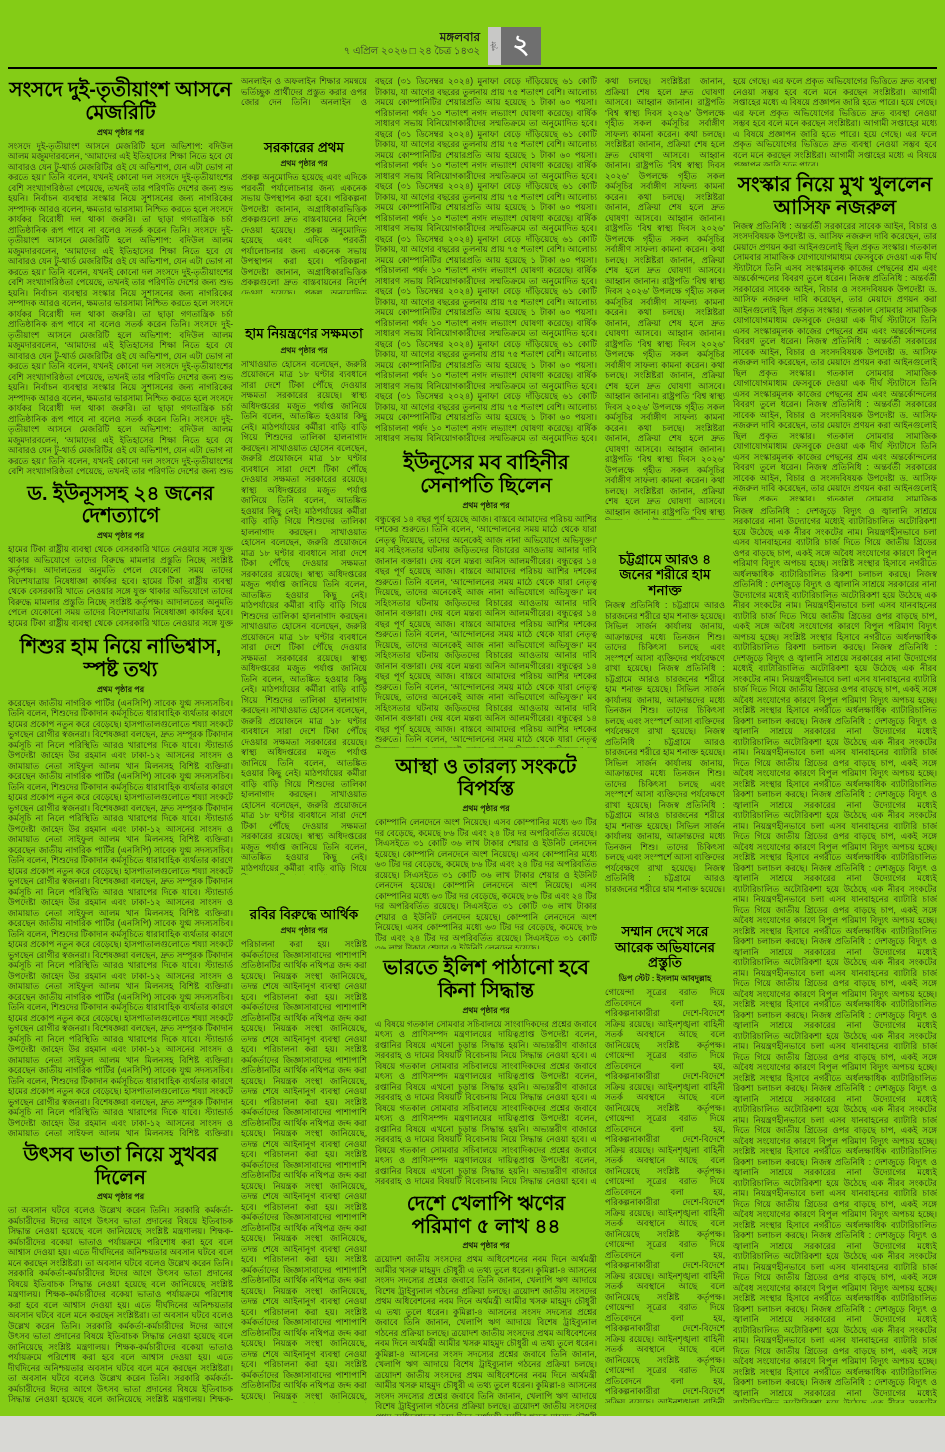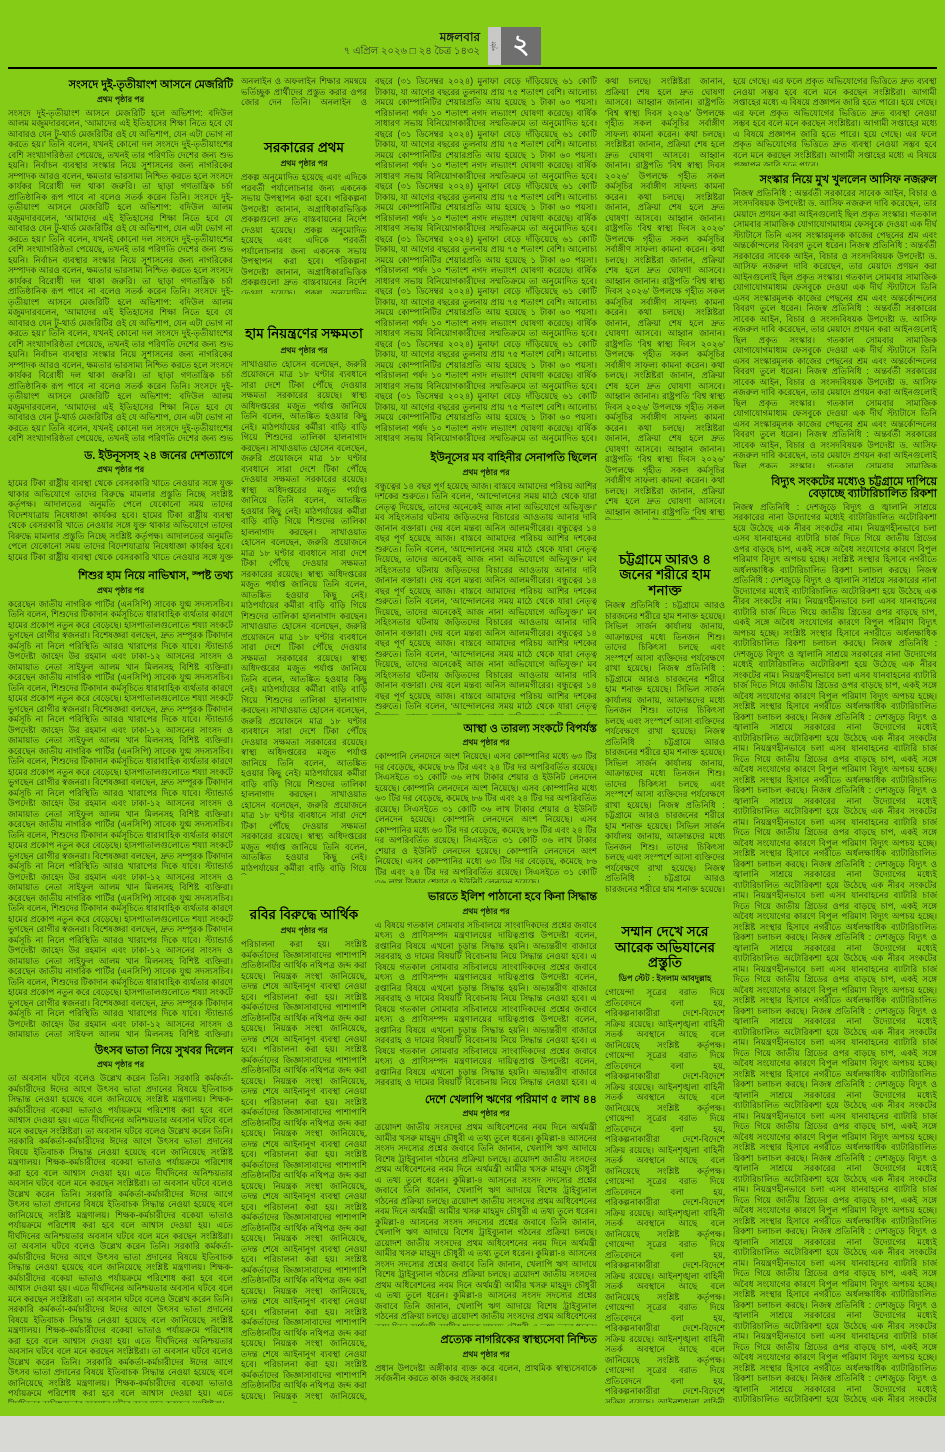--- a/index.html
+++ b/index.html
@@ -18,21 +18,21 @@
         display:flex;align-items:center;justify-content:center;}
   .sectiontitle{position:absolute;left:545px;top:26px;font-size:27px;font-weight:bold;color:#111;letter-spacing:.5px;}
   .brand{position:absolute;right:0;top:18px;text-align:right;line-height:1;}
   .brand .tagline{font-size:6.5px;color:#222;margin-bottom:1px;}
   .brand .name{font-size:30px;font-weight:bold;color:#050505;letter-spacing:.5px;}
 
   
   .band{position:absolute;top:76px;bottom:8px;display:flex;flex-direction:column;}
   section{margin:0 0 5px 0;}
   .hl{font-weight:bold;text-align:center;line-height:1.14;margin:2px 0 2px;color:#000;}
-  .hl-lg{font-size:11px;text-align:right;}
+  .hl-lg{font-size:20px;}
   .hl-md{font-size:13.5px;margin-top:27px;}
   .cont,.byline{font-size:8px;font-weight:bold;text-align:center;margin:0 0 2px;color:#111;}
   .bodytxt{font-size:8.5px;line-height:10.5px;text-align:justify;overflow:hidden;color:#222;}
   .grow{flex:1 1 auto;min-height:0;}
   .growsec{flex:1 1 auto;min-height:0;display:flex;flex-direction:column;}
 </style>
 </head>
 <body>
 
 <div class="page">
@@ -140,18 +140,17 @@
 
   <div class="band" style="left:733px;width:204px;">
     <section>
       <div class="bodytxt" style="height:90px">হয়ে গেছে। এর ফলে প্রকৃত অভিযোগের ভিত্তিতে দ্রুত ব্যবস্থা নেওয়া সম্ভব হবে বলে মনে করছেন সংশ্লিষ্টরা। আগামী সপ্তাহের মধ্যে এ বিষয়ে প্রজ্ঞাপন জারি হতে পারে। হয়ে গেছে। এর ফলে প্রকৃত অভিযোগের ভিত্তিতে দ্রুত ব্যবস্থা নেওয়া সম্ভব হবে বলে মনে করছেন সংশ্লিষ্টরা। আগামী সপ্তাহের মধ্যে এ বিষয়ে প্রজ্ঞাপন জারি হতে পারে। হয়ে গেছে। এর ফলে প্রকৃত অভিযোগের ভিত্তিতে দ্রুত ব্যবস্থা নেওয়া সম্ভব হবে বলে মনে করছেন সংশ্লিষ্টরা। আগামী সপ্তাহের মধ্যে এ বিষয়ে প্রজ্ঞাপন জারি হতে পারে।</div>
     </section>
     <section>
       <h2 class="hl hl-lg">সংস্কার নিয়ে মুখ খুললেন আসিফ নজরুল</h2>
       <div class="bodytxt" style="height:280px">নিজস্ব প্রতিনিধি : অন্তর্বর্তী সরকারের সাবেক আইন, বিচার ও সংসদবিষয়ক উপদেষ্টা ড. আসিফ নজরুল দাবি করেছেন, তার মেয়াদে প্রণয়ন করা আইনগুলোই ছিল প্রকৃত সংস্কার। গতকাল সোমবার সামাজিক যোগাযোগমাধ্যম ফেসবুকে দেওয়া এক দীর্ঘ স্ট্যাটাসে তিনি এসব সংস্কারমূলক কাজের পেছনের শ্রম এবং অন্তর্কোন্দলের বিবরণ তুলে ধরেন। নিজস্ব প্রতিনিধি : অন্তর্বর্তী সরকারের সাবেক আইন, বিচার ও সংসদবিষয়ক উপদেষ্টা ড. আসিফ নজরুল দাবি করেছেন, তার মেয়াদে প্রণয়ন করা আইনগুলোই ছিল প্রকৃত সংস্কার। গতকাল সোমবার সামাজিক যোগাযোগমাধ্যম ফেসবুকে দেওয়া এক দীর্ঘ স্ট্যাটাসে তিনি এসব সংস্কারমূলক কাজের পেছনের শ্রম এবং অন্তর্কোন্দলের বিবরণ তুলে ধরেন। নিজস্ব প্রতিনিধি : অন্তর্বর্তী সরকারের সাবেক আইন, বিচার ও সংসদবিষয়ক উপদেষ্টা ড. আসিফ নজরুল দাবি করেছেন, তার মেয়াদে প্রণয়ন করা আইনগুলোই ছিল প্রকৃত সংস্কার। গতকাল সোমবার সামাজিক যোগাযোগমাধ্যম ফেসবুকে দেওয়া এক দীর্ঘ স্ট্যাটাসে তিনি এসব সংস্কারমূলক কাজের পেছনের শ্রম এবং অন্তর্কোন্দলের বিবরণ তুলে ধরেন। নিজস্ব প্রতিনিধি : অন্তর্বর্তী সরকারের সাবেক আইন, বিচার ও সংসদবিষয়ক উপদেষ্টা ড. আসিফ নজরুল দাবি করেছেন, তার মেয়াদে প্রণয়ন করা আইনগুলোই ছিল প্রকৃত সংস্কার। গতকাল সোমবার সামাজিক যোগাযোগমাধ্যম ফেসবুকে দেওয়া এক দীর্ঘ স্ট্যাটাসে তিনি এসব সংস্কারমূলক কাজের পেছনের শ্রম এবং অন্তর্কোন্দলের বিবরণ তুলে ধরেন। নিজস্ব প্রতিনিধি : অন্তর্বর্তী সরকারের সাবেক আইন, বিচার ও সংসদবিষয়ক উপদেষ্টা ড. আসিফ নজরুল দাবি করেছেন, তার মেয়াদে প্রণয়ন করা আইনগুলোই ছিল প্রকৃত সংস্কার। গতকাল সোমবার সামাজিক যোগাযোগমাধ্যম ফেসবুকে দেওয়া এক দীর্ঘ স্ট্যাটাসে তিনি এসব সংস্কারমূলক কাজের পেছনের শ্রম এবং অন্তর্কোন্দলের বিবরণ তুলে ধরেন।</div>
     </section>
     <section class="growsec">
-      <h2 class="hl hl-lg">বিদ্যুৎ সংকটের মধ্যেও চট্টগ্রামে দাপিয়ে বেড়াচ্ছে ব্যাটারিচালিত রিকশা</h2>
       <div class="bodytxt grow">নিজস্ব প্রতিনিধি : দেশজুড়ে বিদ্যুৎ ও জ্বালানি সাশ্রয়ে সরকারের নানা উদ্যোগের মধ্যেই ব্যাটারিচালিত অটোরিকশা হয়ে উঠেছে এক নীরব সংকটের নাম। নিয়ন্ত্রণহীনভাবে চলা এসব যানবাহনের ব্যাটারি চার্জ দিতে গিয়ে জাতীয় গ্রিডের ওপর বাড়ছে চাপ, একই সঙ্গে অবৈধ সংযোগের কারণে বিপুল পরিমাণ বিদ্যুৎ অপচয় হচ্ছে। সংশ্লিষ্ট সংস্থার হিসাবে নগরীতে অর্ধলক্ষাধিক ব্যাটারিচালিত রিকশা চলাচল করছে। নিজস্ব প্রতিনিধি : দেশজুড়ে বিদ্যুৎ ও জ্বালানি সাশ্রয়ে সরকারের নানা উদ্যোগের মধ্যেই ব্যাটারিচালিত অটোরিকশা হয়ে উঠেছে এক নীরব সংকটের নাম। নিয়ন্ত্রণহীনভাবে চলা এসব যানবাহনের ব্যাটারি চার্জ দিতে গিয়ে জাতীয় গ্রিডের ওপর বাড়ছে চাপ, একই সঙ্গে অবৈধ সংযোগের কারণে বিপুল পরিমাণ বিদ্যুৎ অপচয় হচ্ছে। সংশ্লিষ্ট সংস্থার হিসাবে নগরীতে অর্ধলক্ষাধিক ব্যাটারিচালিত রিকশা চলাচল করছে। নিজস্ব প্রতিনিধি : দেশজুড়ে বিদ্যুৎ ও জ্বালানি সাশ্রয়ে সরকারের নানা উদ্যোগের মধ্যেই ব্যাটারিচালিত অটোরিকশা হয়ে উঠেছে এক নীরব সংকটের নাম। নিয়ন্ত্রণহীনভাবে চলা এসব যানবাহনের ব্যাটারি চার্জ দিতে গিয়ে জাতীয় গ্রিডের ওপর বাড়ছে চাপ, একই সঙ্গে অবৈধ সংযোগের কারণে বিপুল পরিমাণ বিদ্যুৎ অপচয় হচ্ছে। সংশ্লিষ্ট সংস্থার হিসাবে নগরীতে অর্ধলক্ষাধিক ব্যাটারিচালিত রিকশা চলাচল করছে। নিজস্ব প্রতিনিধি : দেশজুড়ে বিদ্যুৎ ও জ্বালানি সাশ্রয়ে সরকারের নানা উদ্যোগের মধ্যেই ব্যাটারিচালিত অটোরিকশা হয়ে উঠেছে এক নীরব সংকটের নাম। নিয়ন্ত্রণহীনভাবে চলা এসব যানবাহনের ব্যাটারি চার্জ দিতে গিয়ে জাতীয় গ্রিডের ওপর বাড়ছে চাপ, একই সঙ্গে অবৈধ সংযোগের কারণে বিপুল পরিমাণ বিদ্যুৎ অপচয় হচ্ছে। সংশ্লিষ্ট সংস্থার হিসাবে নগরীতে অর্ধলক্ষাধিক ব্যাটারিচালিত রিকশা চলাচল করছে। নিজস্ব প্রতিনিধি : দেশজুড়ে বিদ্যুৎ ও জ্বালানি সাশ্রয়ে সরকারের নানা উদ্যোগের মধ্যেই ব্যাটারিচালিত অটোরিকশা হয়ে উঠেছে এক নীরব সংকটের নাম। নিয়ন্ত্রণহীনভাবে চলা এসব যানবাহনের ব্যাটারি চার্জ দিতে গিয়ে জাতীয় গ্রিডের ওপর বাড়ছে চাপ, একই সঙ্গে অবৈধ সংযোগের কারণে বিপুল পরিমাণ বিদ্যুৎ অপচয় হচ্ছে। সংশ্লিষ্ট সংস্থার হিসাবে নগরীতে অর্ধলক্ষাধিক ব্যাটারিচালিত রিকশা চলাচল করছে। নিজস্ব প্রতিনিধি : দেশজুড়ে বিদ্যুৎ ও জ্বালানি সাশ্রয়ে সরকারের নানা উদ্যোগের মধ্যেই ব্যাটারিচালিত অটোরিকশা হয়ে উঠেছে এক নীরব সংকটের নাম। নিয়ন্ত্রণহীনভাবে চলা এসব যানবাহনের ব্যাটারি চার্জ দিতে গিয়ে জাতীয় গ্রিডের ওপর বাড়ছে চাপ, একই সঙ্গে অবৈধ সংযোগের কারণে বিপুল পরিমাণ বিদ্যুৎ অপচয় হচ্ছে। সংশ্লিষ্ট সংস্থার হিসাবে নগরীতে অর্ধলক্ষাধিক ব্যাটারিচালিত রিকশা চলাচল করছে। নিজস্ব প্রতিনিধি : দেশজুড়ে বিদ্যুৎ ও জ্বালানি সাশ্রয়ে সরকারের নানা উদ্যোগের মধ্যেই ব্যাটারিচালিত অটোরিকশা হয়ে উঠেছে এক নীরব সংকটের নাম। নিয়ন্ত্রণহীনভাবে চলা এসব যানবাহনের ব্যাটারি চার্জ দিতে গিয়ে জাতীয় গ্রিডের ওপর বাড়ছে চাপ, একই সঙ্গে অবৈধ সংযোগের কারণে বিপুল পরিমাণ বিদ্যুৎ অপচয় হচ্ছে। সংশ্লিষ্ট সংস্থার হিসাবে নগরীতে অর্ধলক্ষাধিক ব্যাটারিচালিত রিকশা চলাচল করছে। নিজস্ব প্রতিনিধি : দেশজুড়ে বিদ্যুৎ ও জ্বালানি সাশ্রয়ে সরকারের নানা উদ্যোগের মধ্যেই ব্যাটারিচালিত অটোরিকশা হয়ে উঠেছে এক নীরব সংকটের নাম। নিয়ন্ত্রণহীনভাবে চলা এসব যানবাহনের ব্যাটারি চার্জ দিতে গিয়ে জাতীয় গ্রিডের ওপর বাড়ছে চাপ, একই সঙ্গে অবৈধ সংযোগের কারণে বিপুল পরিমাণ বিদ্যুৎ অপচয় হচ্ছে। সংশ্লিষ্ট সংস্থার হিসাবে নগরীতে অর্ধলক্ষাধিক ব্যাটারিচালিত রিকশা চলাচল করছে। নিজস্ব প্রতিনিধি : দেশজুড়ে বিদ্যুৎ ও জ্বালানি সাশ্রয়ে সরকারের নানা উদ্যোগের মধ্যেই ব্যাটারিচালিত অটোরিকশা হয়ে উঠেছে এক নীরব সংকটের নাম। নিয়ন্ত্রণহীনভাবে চলা এসব যানবাহনের ব্যাটারি চার্জ দিতে গিয়ে জাতীয় গ্রিডের ওপর বাড়ছে চাপ, একই সঙ্গে অবৈধ সংযোগের কারণে বিপুল পরিমাণ বিদ্যুৎ অপচয় হচ্ছে। সংশ্লিষ্ট সংস্থার হিসাবে নগরীতে অর্ধলক্ষাধিক ব্যাটারিচালিত রিকশা চলাচল করছে। নিজস্ব প্রতিনিধি : দেশজুড়ে বিদ্যুৎ ও জ্বালানি সাশ্রয়ে সরকারের নানা উদ্যোগের মধ্যেই ব্যাটারিচালিত অটোরিকশা হয়ে উঠেছে এক নীরব সংকটের নাম। নিয়ন্ত্রণহীনভাবে চলা এসব যানবাহনের ব্যাটারি চার্জ দিতে গিয়ে জাতীয় গ্রিডের ওপর বাড়ছে চাপ, একই সঙ্গে অবৈধ সংযোগের কারণে বিপুল পরিমাণ বিদ্যুৎ অপচয় হচ্ছে। সংশ্লিষ্ট সংস্থার হিসাবে নগরীতে অর্ধলক্ষাধিক ব্যাটারিচালিত রিকশা চলাচল করছে। নিজস্ব প্রতিনিধি : দেশজুড়ে বিদ্যুৎ ও জ্বালানি সাশ্রয়ে সরকারের নানা উদ্যোগের মধ্যেই ব্যাটারিচালিত অটোরিকশা হয়ে উঠেছে এক নীরব সংকটের নাম। নিয়ন্ত্রণহীনভাবে চলা এসব যানবাহনের ব্যাটারি চার্জ দিতে গিয়ে জাতীয় গ্রিডের ওপর বাড়ছে চাপ, একই সঙ্গে অবৈধ সংযোগের কারণে বিপুল পরিমাণ বিদ্যুৎ অপচয় হচ্ছে। সংশ্লিষ্ট সংস্থার হিসাবে নগরীতে অর্ধলক্ষাধিক ব্যাটারিচালিত রিকশা চলাচল করছে। নিজস্ব প্রতিনিধি : দেশজুড়ে বিদ্যুৎ ও জ্বালানি সাশ্রয়ে সরকারের নানা উদ্যোগের মধ্যেই ব্যাটারিচালিত অটোরিকশা হয়ে উঠেছে এক নীরব সংকটের নাম। নিয়ন্ত্রণহীনভাবে চলা এসব যানবাহনের ব্যাটারি চার্জ দিতে গিয়ে জাতীয় গ্রিডের ওপর বাড়ছে চাপ, একই সঙ্গে অবৈধ সংযোগের কারণে বিপুল পরিমাণ বিদ্যুৎ অপচয় হচ্ছে। সংশ্লিষ্ট সংস্থার হিসাবে নগরীতে অর্ধলক্ষাধিক ব্যাটারিচালিত রিকশা চলাচল করছে। নিজস্ব প্রতিনিধি : দেশজুড়ে বিদ্যুৎ ও জ্বালানি সাশ্রয়ে সরকারের নানা উদ্যোগের মধ্যেই ব্যাটারিচালিত অটোরিকশা হয়ে উঠেছে এক নীরব সংকটের নাম। নিয়ন্ত্রণহীনভাবে চলা এসব যানবাহনের ব্যাটারি চার্জ দিতে গিয়ে জাতীয় গ্রিডের ওপর বাড়ছে চাপ, একই সঙ্গে অবৈধ সংযোগের কারণে বিপুল পরিমাণ বিদ্যুৎ অপচয় হচ্ছে। সংশ্লিষ্ট সংস্থার হিসাবে নগরীতে অর্ধলক্ষাধিক ব্যাটারিচালিত রিকশা চলাচল করছে।</div>
     </section>
   </div>
 
 </div>
 
 </body></html>

